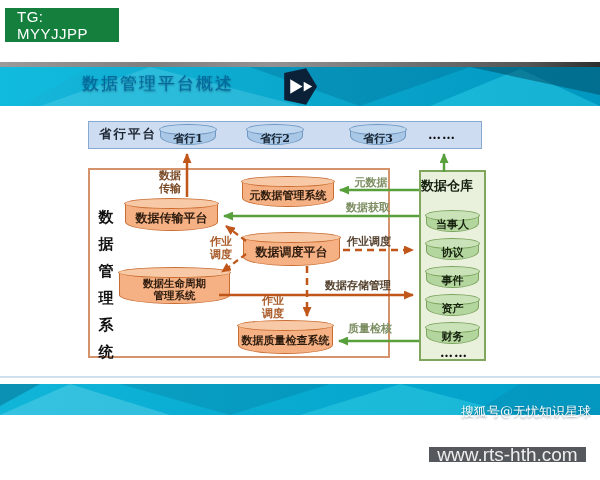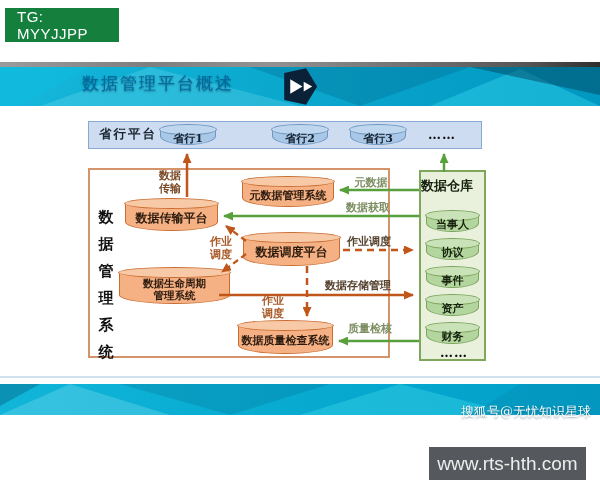--- a/index.html
+++ b/index.html
@@ -18,21 +18,21 @@
                 color:#0369a1;font-size:17px;font-family:"DejaVu Serif","Liberation Serif",serif;
                 text-shadow:0 1px 2px rgba(0,40,60,.55);letter-spacing:2px;margin-left:44px;}
   .banner-icon{position:absolute;left:3px;top:4px;width:30px;height:32px;}
 
   
   .thin-blue-rule{left:0;top:376px;width:600px;height:2px;background:#cfe0ef;}
   .banner-bottom{left:0;top:384px;width:600px;height:31px;}
   .sohu-credit{position:absolute;right:9px;top:12px;height:31px;display:flex;align-items:center;
                color:#fff;font-size:13px;font-family:"DejaVu Serif","Liberation Serif",serif;
                text-shadow:0 1px 2px rgba(0,40,60,.5);}
-  .site-box{left:429px;top:447px;width:157px;height:33px;background:#55585c;color:#ededed;
+  .site-box{left:429px;top:447px;width:157px;height:15px;background:#55585c;color:#ededed;
             font-size:19px;display:flex;align-items:center;justify-content:center;}
 
   
   .prov-box{left:88px;top:121px;width:394px;height:28px;background:#cddcf1;border:1.5px solid #88a9d2;}
   .prov-title{position:absolute;left:10px;top:0;height:25px;display:flex;align-items:center;
               font-size:12.5px;font-weight:bold;color:#1d2733;
               font-family:"DejaVu Serif","Liberation Serif",serif;letter-spacing:2px;}
   .dms-box{left:88px;top:168px;width:302px;height:190px;border:2px solid #d5936b;background:transparent;}
   .wh-box{left:419px;top:170px;width:67px;height:191px;background:#e9f1dc;border:2px solid #7fa65c;}
   .wh-title{position:absolute;left:0;top:5px;width:100%;text-align:left;font-size:13px;font-weight:bold;
@@ -95,21 +95,21 @@
   </svg>
   <div class="banner-title">数据管理平台概述</div>
 </div>
 
 <div class="abs prov-box">
   <div class="prov-title">省行平台</div>
 </div>
 <div class="cyl cyl-blue" style="left:160px;top:129px;width:56px;height:16px;align-items:center;">
   <span class="lbl">省行1</span>
 </div>
-<div class="cyl cyl-blue" style="left:272px;top:129px;width:56px;height:16px;">
+<div class="cyl cyl-blue" style="left:247px;top:129px;width:56px;height:16px;">
   <span class="lbl">省行2</span>
 </div>
 <div class="cyl cyl-blue" style="left:350px;top:129px;width:56px;height:16px;">
   <span class="lbl">省行3</span>
 </div>
 <div class="abs dots" style="left:428px;top:127px;">……</div>
 
 <div class="abs dms-box"></div>
 <div class="abs dms-vert">
   <span>数</span>

